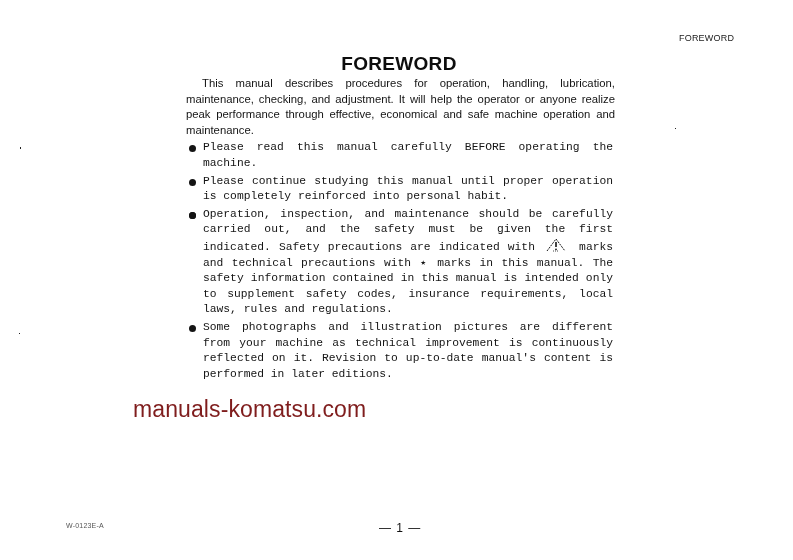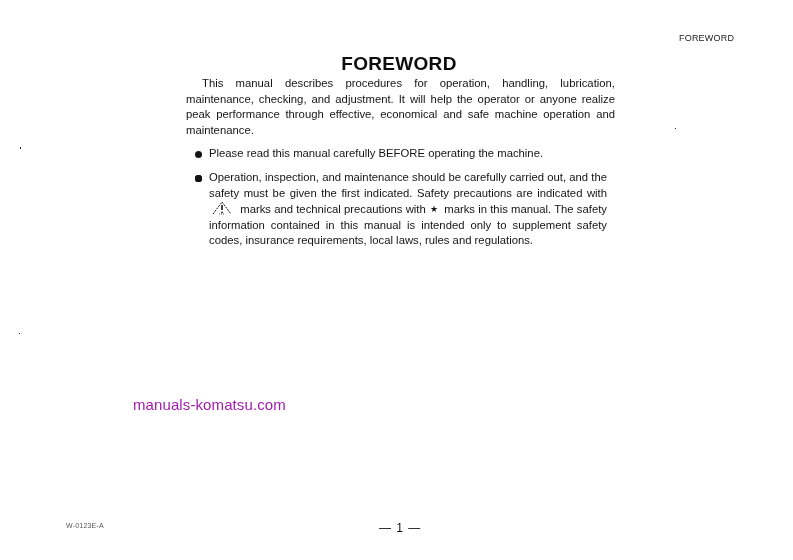--- a/index.html
+++ b/index.html
@@ -49,21 +49,22 @@
       text-indent: 16px;
     }
     .bullets {
       list-style: none;
       margin: 0;
       padding: 0;
     }
     .bullets li {
       position: relative;
       padding-left: 15px;
-      margin: 8px;
+      margin: 2px;
+      font-family: Liberation Mono, monospace;
     }
     .bullet-dot {
       position: absolute;
       left: 1px;
       top: 5px;
       width: 7px;
       height: 7px;
       border-radius: 50%;
       background: #141414;
     }
@@ -81,22 +82,22 @@
     .star-icon {
       display: inline-block;
       font-size: 9px;
       margin: 0 3px 0 1px;
       vertical-align: 1px;
     }
     .watermark {
       position: absolute;
       top: 396px;
       left: 133px;
-      font-size: 15px;
-      color: #a21caf;
+      font-size: 23px;
+      color: #7f1d1d;
       letter-spacing: 0.1px;
     }
     .doc-code {
       position: absolute;
       top: 522px;
       left: 66px;
       font-size: 7px;
       color: #555555;
       letter-spacing: 0.2px;
     }
@@ -124,39 +125,44 @@
 
 <div class="body-text">
   <p>This manual describes procedures for operation, handling, lubrication, maintenance, checking, and adjustment. It will help the operator or anyone realize peak performance through effective, economical and safe machine operation and maintenance.</p>
   <ul class="bullets">
     <li>
       <span class="bullet-dot"></span>
       <span>Please read this manual carefully BEFORE operating the machine.</span>
     </li>
     <li>
       <span class="bullet-dot"></span>
+      <span>Please continue studying this manual until proper operation is completely reinforced into personal habit.</span>
     </li>
     <li>
       <span class="bullet-dot"></span>
     </li>
     <li>
       <span class="bullet-dot"></span>
       <span>Operation, inspection, and maintenance should be carefully carried out, and the safety must be given the first indicated. Safety precautions are indicated with</span>
       <span class="warn-icon">
         <svg width="22" height="14" viewBox="0 0 22 14">
           <polyline points="2,13 11,1 20,13" fill="none" stroke="#141414" stroke-width="1" stroke-dasharray="2,1"></polyline>
           <line x1="11" y1="4" x2="11" y2="9" stroke="#141414" stroke-width="1.6"></line>
           <circle cx="11" cy="11.3" r="0.9" fill="#141414"></circle>
           <line x1="8" y1="13" x2="14" y2="13" stroke="#141414" stroke-width="0.8" stroke-dasharray="1,1"></line>
         </svg>
       </span>
       <span>marks and technical precautions with</span>
       <span class="star-icon">★</span>
       <span>marks in this manual. The safety information contained in this manual is intended only to supplement safety codes, insurance requirements, local laws, rules and regulations.</span>
     </li>
+    <li>
+      <span class="bullet-dot"></span>
+      <span>Some photographs and illustration pictures are different from your machine as technical improvement is continuously reflected on it. Revision to up-to-date manual's content is performed in later editions.</span>
+    </li>
   </ul>
 </div>
 
 <div class="watermark">manuals-komatsu.com</div>
 
 <div class="doc-code">W-0123E-A</div>
 
 <div class="page-number">— 1 —</div>
 
 <div class="scan-speck" style="top:147px; left:20px;"></div>

